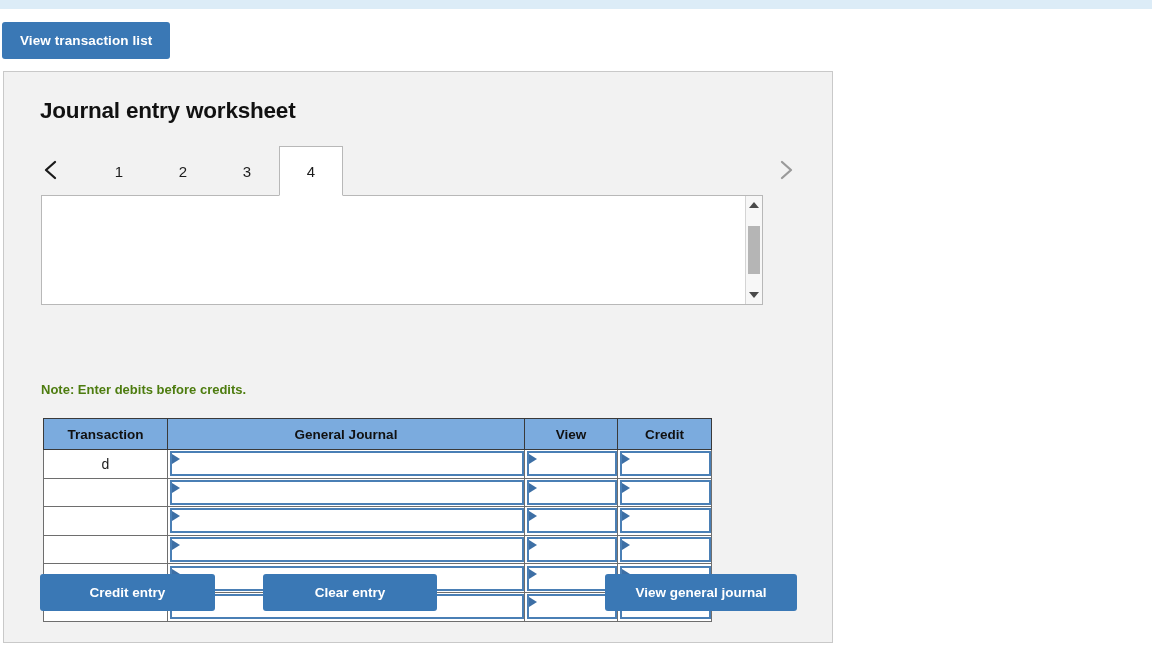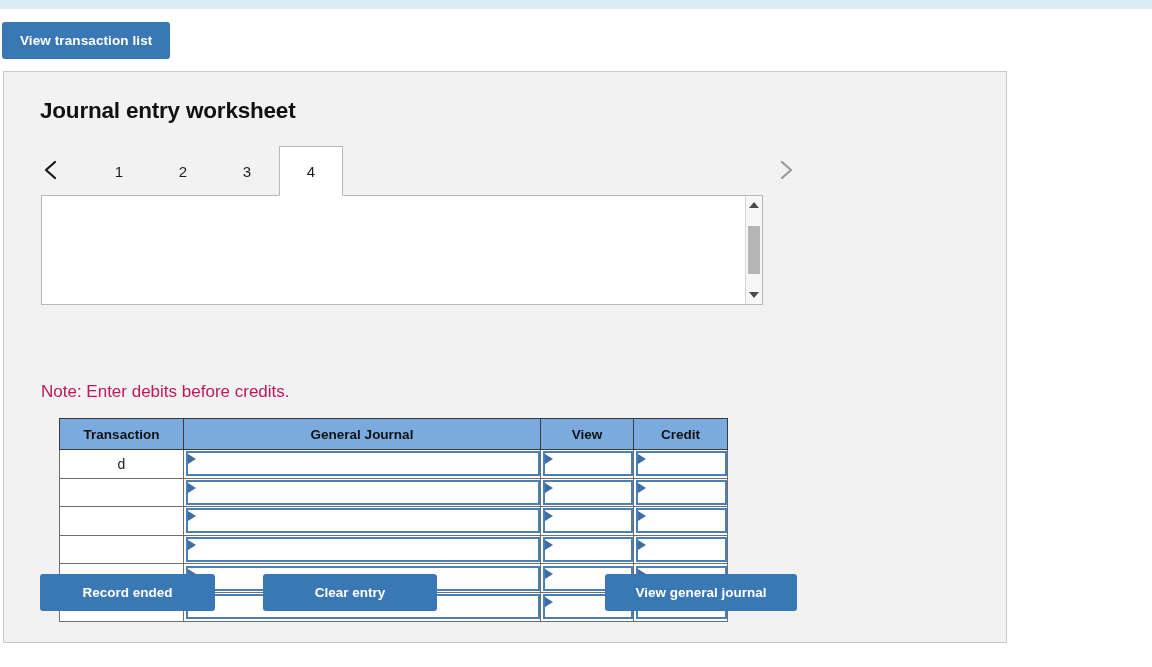--- a/index.html
+++ b/index.html
@@ -29,21 +29,21 @@
     font-family: "Liberation Sans", sans-serif;
     font-size: 13.5px;
     font-weight: bold;
     letter-spacing: 0.1px;
     cursor: pointer;
     display: flex; align-items: center; justify-content: center;
   }
 
   .panel {
     position: absolute; left: 3px; top: 71px;
-    width: 1004px; height: 572px;
+    width: 830px; height: 572px;
     background: #f2f2f2;
     border: 1px solid #c9c9c9;
   }
 
   .panel-title {
     position: absolute; left: 36px; top: 26px;
     font-size: 22.5px;
     font-weight: bold;
     color: #111111;
     letter-spacing: -0.2px;
@@ -128,27 +128,28 @@
   .sb-thumb {
     position: absolute; left: 2px; top: 30px;
     width: 12px; height: 48px;
     background: #b5b5b5;
     cursor: pointer;
   }
 
   
   .note {
     position: absolute; left: 37px; top: 310px;
-    font-size: 17px;
-    color: #be185d;
+    font-size: 13px;
+    color: #4d7c0f;
+    font-weight: bold;
   }
 
   
   .jtable {
-    position: absolute; left: 55px; top: 346px;
+    position: absolute; left: 39px; top: 346px;
     width: 669px;
     border-collapse: collapse;
     table-layout: fixed;
     border-radius: 10px;
   }
   .jtable th {
     background: #7babde;
     border: 1px solid #3a3a3a;
     height: 31px;
     font-size: 13.5px;
@@ -358,18 +359,18 @@
           <td class="fieldcell">
               <span class="cellfield"></span>
             </td>
           <td class="fieldcell">
               <span class="cellfield"></span>
             </td>
         </tr>
       </tbody>
     </table>
 
-    <button class="btn btn-record">Record ended</button>
+    <button class="btn btn-record">Credit entry</button>
     <button class="btn btn-clear">Clear entry</button>
     <button class="btn btn-viewgj">View general journal</button>
 
   </div>
 </div>
 
 </body></html>

